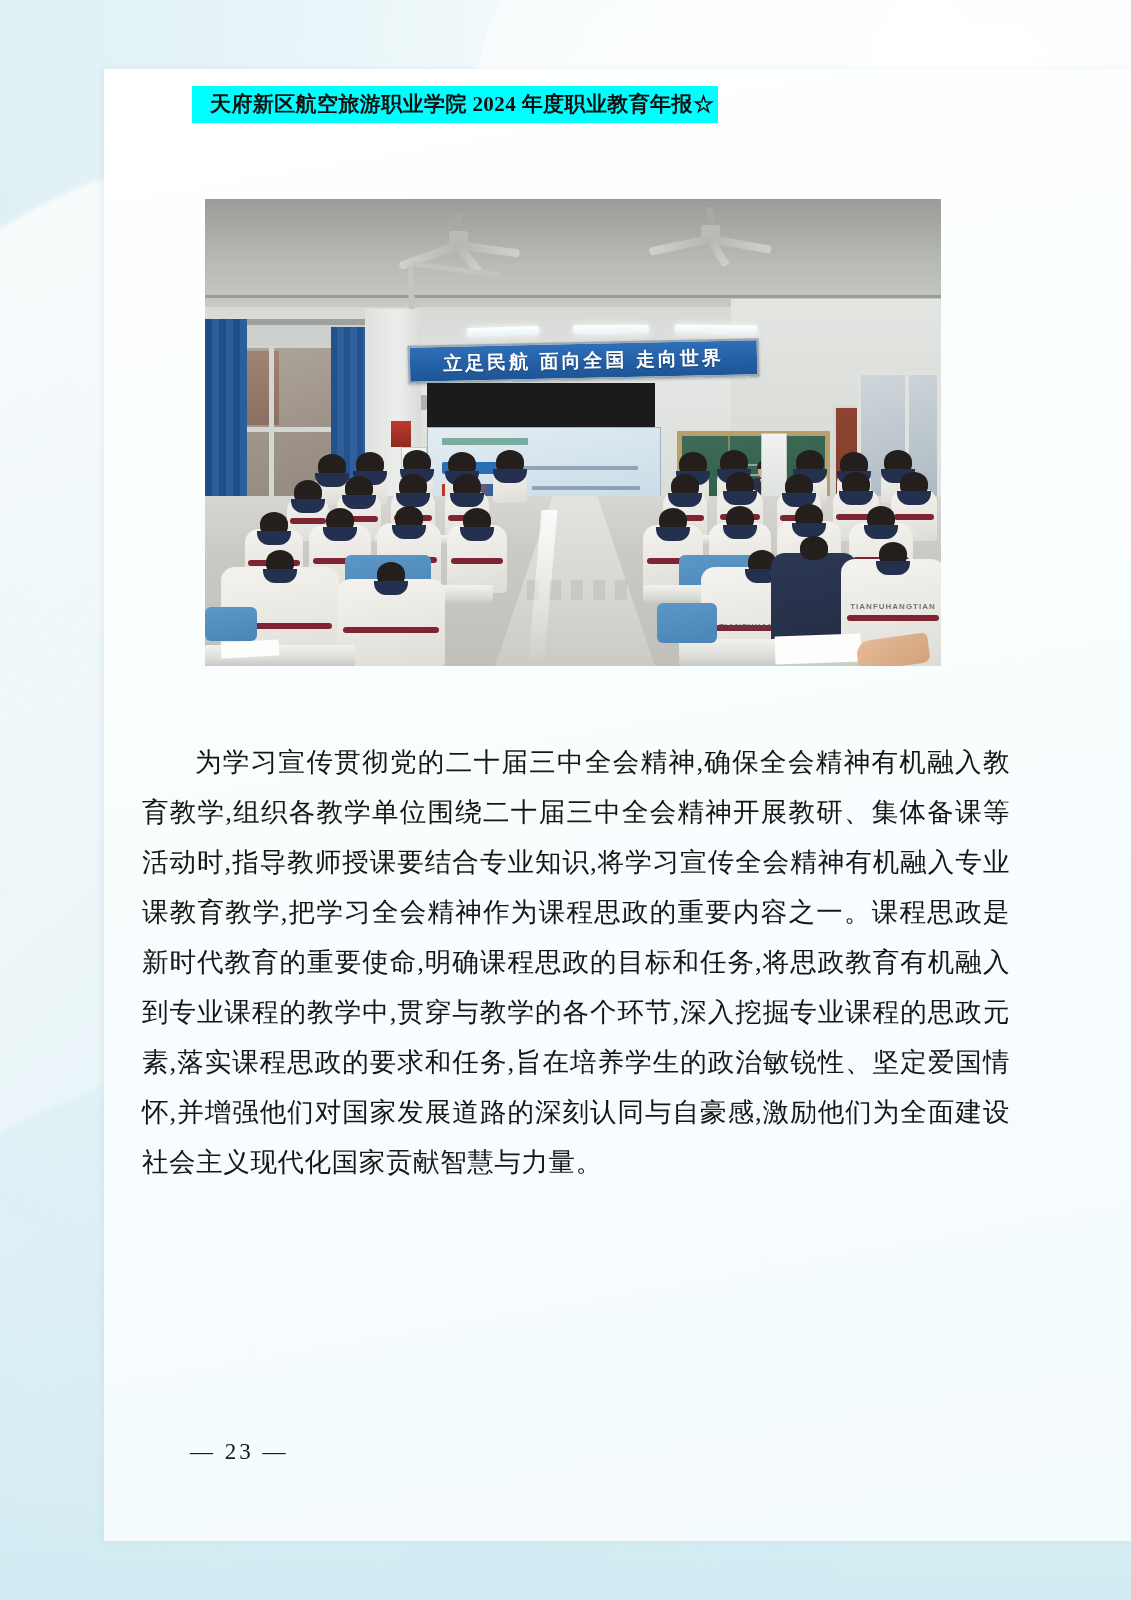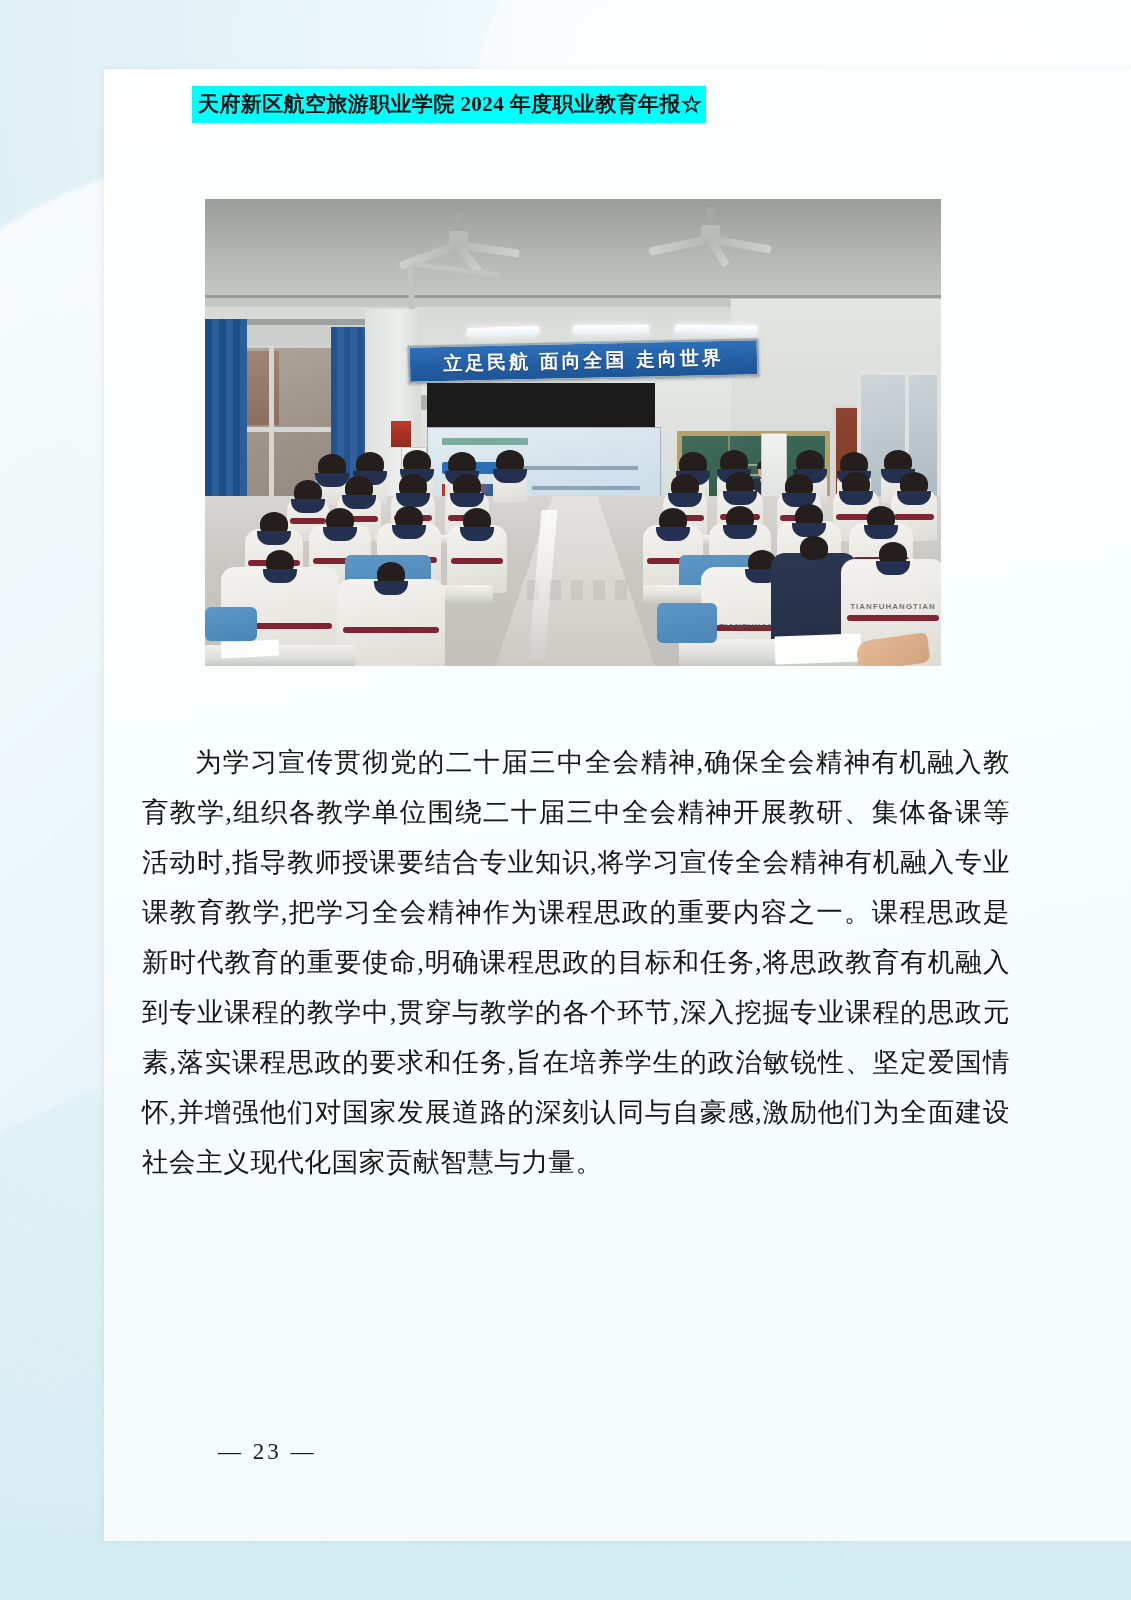--- a/index.html
+++ b/index.html
@@ -92,21 +92,21 @@
     position: absolute;
     left: 88px;
     top: 17px;
     background: #00ffff;
     color: #111111;
     font-family: "Liberation Serif", "DejaVu Serif", serif;
     font-size: 21px;
     font-weight: 700;
     letter-spacing: 0.4px;
     line-height: 1.45;
-    padding: 3px 4px 4px 6px;
+    padding: 3px 4px 4px 18px;
     white-space: nowrap;
   }
 
   
   .figure-block {
     position: absolute;
     left: 101px;
     top: 130px;
     width: 736px;
   }
@@ -467,21 +467,20 @@
 
   
   .page-number {
     position: absolute;
     left: 86px;
     top: 1370px;
     font-size: 23px;
     color: #1a1a1a;
     letter-spacing: 3px;
     font-family: "Liberation Serif", "DejaVu Serif", serif;
-    margin-left: 28px;
   }
 </style>
 </head>
 <body>
 
 <div id="backdrop">
   <div class="swoosh-a"></div>
   <div class="swoosh-b"></div>
   <div class="swoosh-c"></div>
   <div class="band-bottom"></div>

